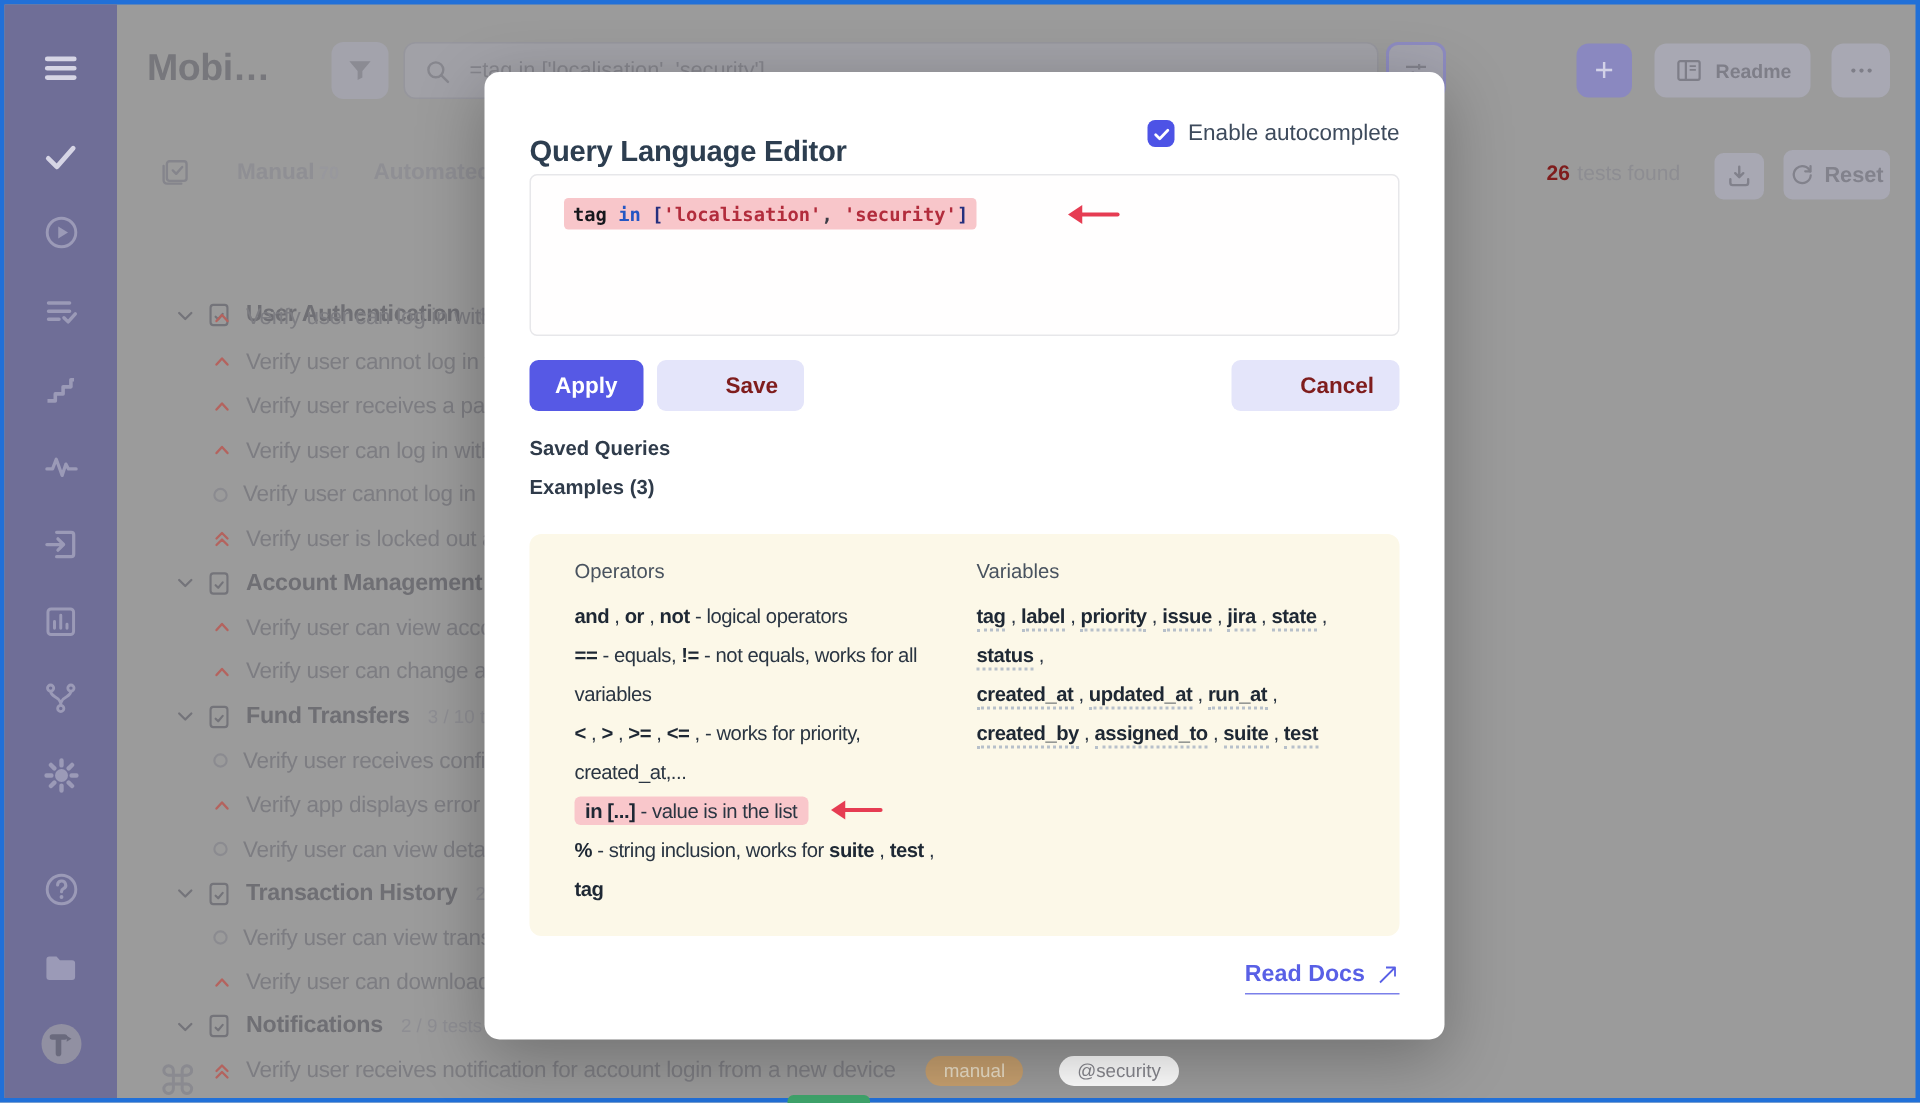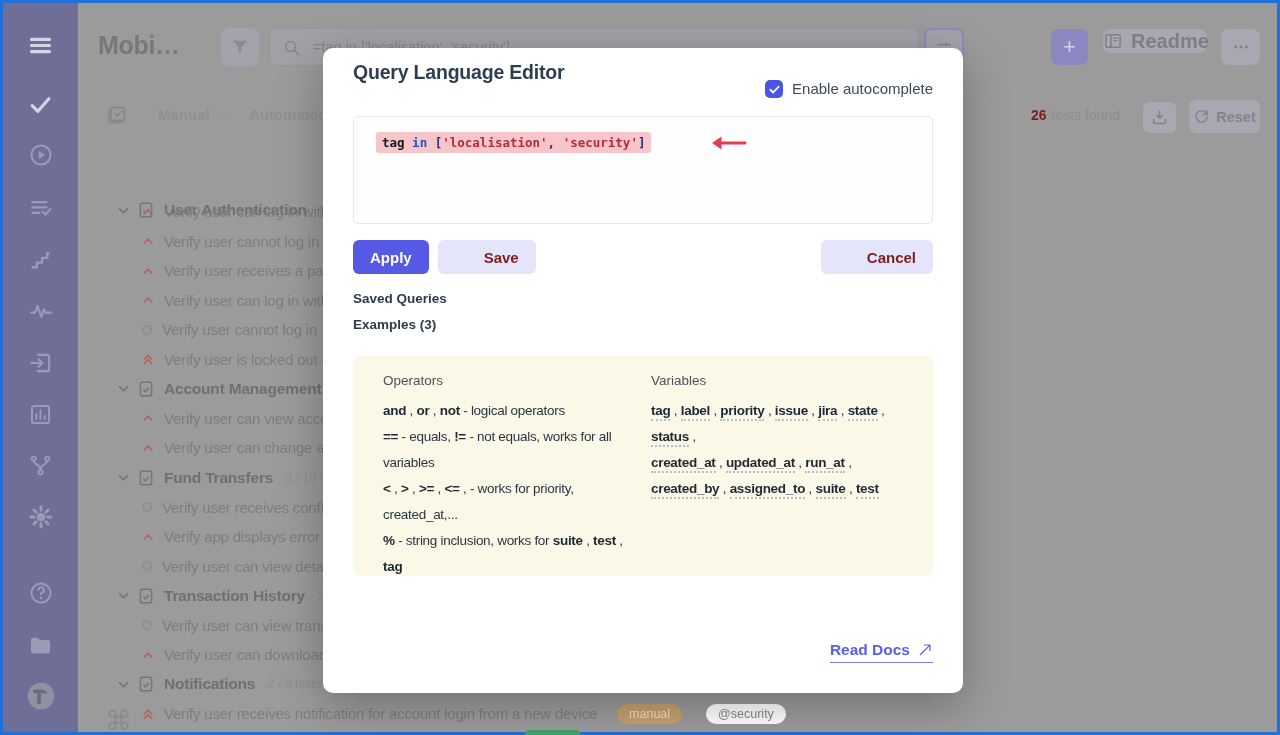--- a/index.html
+++ b/index.html
@@ -12,21 +12,21 @@
   .side-item.bright{color:#d6d5e5;}
   .icon{display:inline-flex;align-items:center;justify-content:center;line-height:0;}
   
   .page-title{position:absolute;left:95px;top:28px;font-size:25px;font-weight:700;color:#77777c;letter-spacing:-0.3px;}
   .btn{position:absolute;display:flex;align-items:center;justify-content:center;border-radius:8px;cursor:pointer;box-sizing:border-box;gap:8px;}
   .filter-btn{left:218px;top:25px;width:38px;height:38px;background:#a3a3ac;color:#8b8b93;}
   .search-wrap{position:absolute;left:266px;top:25px;width:650px;height:38px;background:#a1a1a7;border:1px solid #96969d;border-radius:8px;display:flex;align-items:center;box-sizing:border-box;padding:0 12px;gap:10px;color:#87878e;}
   .search-wrap input{border:none;outline:none;background:transparent;color:#85858c;font-size:14.5px;width:100%;font-family:"Liberation Sans",sans-serif;}
   .view-btn{left:921px;top:25px;width:40px;height:38px;background:#a3a3ae;border:2px solid #8d8bc0;color:#82828c;}
   .add-btn{left:1048px;top:26px;width:37px;height:36px;background:#8a88c0;color:#d3d2e8;font-size:22px;font-weight:400;}
-  .readme-btn{left:1100px;top:26px;width:104px;height:24px;background:#a8a8b3;color:#7e7e88;font-size:20px;font-weight:700;justify-content:space-between;}
+  .readme-btn{left:1100px;top:26px;width:104px;height:36px;background:#a8a8b3;color:#7e7e88;font-size:13px;font-weight:700;}
   .more-btn{left:1218px;top:26px;width:39px;height:36px;background:#a8a8b3;color:#7e7e88;}
   
   .select-icon{position:absolute;left:103px;top:101px;color:#85858c;}
   .tab{position:absolute;top:103px;font-size:15px;font-weight:700;color:#8f8f94;cursor:pointer;}
   .tab .cnt{font-size:12px;font-weight:700;color:#98989d;margin-left:3px;}
   .tab.manual{left:155px;}
   .tab.automated{left:246px;}
   .results{position:absolute;left:1028px;top:104px;font-size:14px;color:#8d8d92;}
   .results b{color:#7f1d1d;margin-right:5px;}
   .dl-btn{left:1140px;top:99px;width:33px;height:31px;background:#a8a8b3;color:#81818b;border-radius:6px;}
@@ -42,37 +42,37 @@
   .test .lbl{font-size:15px;color:#7d7d82;letter-spacing:-0.2px;}
   .pri-high,.pri-highest{color:#b4635e;}
   .pri-normal{color:#8b8b90;}
   .badge{border-radius:11px;padding:3px 12px;font-size:12.5px;cursor:pointer;}
   .badge.manual{background:#c7a06f;color:#ebdfc8;margin-left:12px;}
   .badge.tag{background:#ffffff;color:#88888f;margin-left:16px;}
   .cmd-hint{position:absolute;left:102px;top:702px;font-size:27px;color:#8a8a90;}
   .green-sliver{position:absolute;left:522px;top:727px;width:55px;height:8px;background:#3fa56c;border-radius:4px 4px 0 0;}
   
   .modal{position:absolute;left:320px;top:45px;width:640px;height:645px;background:#ffffff;border-radius:10px;box-shadow:0 12px 45px rgba(0,0,0,0.28);z-index:50;}
-  .m-title{position:absolute;left:30px;top:13px;font-size:19.5px;font-weight:700;color:#2d3e50;letter-spacing:-0.2px;}
+  .m-title{position:absolute;left:30px;top:42px;font-size:19.5px;font-weight:700;color:#2d3e50;letter-spacing:-0.2px;}
   .m-check{position:absolute;right:30px;top:32px;display:flex;align-items:flex-start;gap:9px;cursor:pointer;}
   .m-check .box{width:18px;height:18px;border-radius:5px;background:#4d53e6;display:flex;align-items:center;justify-content:center;}
   .m-check .clabel{font-size:15px;color:#3d4a5c;}
   .code-box{position:absolute;left:30px;top:68px;width:580px;height:108px;border:1px solid #e7e7ea;border-radius:5px;box-sizing:border-box;background:#fffefe;cursor:text;}
   .code-line{position:absolute;left:22px;top:15px;display:flex;align-items:center;gap:48px;}
   .code-hl{background:#f8c6ca;border-radius:3px;padding:3px 6px;font-family:"DejaVu Sans Mono",monospace;font-size:12.5px;font-weight:700;white-space:pre;}
   .tk-kw{color:#15171c;} .tk-op{color:#2456c4;} .tk-br{color:#252f7e;} .tk-str{color:#b22c3c;} .tk-pl{color:#3c3c46;}
   .code-arrow{margin-left:10px;line-height:0;}
   .m-btnrow{position:absolute;left:30px;top:192px;width:580px;display:flex;gap:9px;}
   .m-btn{height:34px;border-radius:6px;border:none;font-family:"Liberation Sans",sans-serif;font-size:15px;font-weight:700;padding:0 17px;cursor:pointer;}
   .m-btn.apply{background:#5659e5;color:#ffffff;}
   .m-btn.plain{background:#e4e5fa;color:#7f1d1d;padding-left:46px;}
   .m-btn.cancel{margin-left:auto;}
   .m-section{position:absolute;left:30px;font-size:13.5px;font-weight:700;color:#2f3b4a;cursor:pointer;}
   .m-section .normal{font-weight:700;}
-  .examples-panel{position:absolute;left:30px;top:308px;width:580px;height:220px;background:#fcf8e8;border-radius:8px;}
+  .examples-panel{position:absolute;left:30px;top:308px;width:580px;height:268px;background:#fcf8e8;border-radius:8px;}
   .ex-col{position:absolute;top:14px;}
   .ex-col.ops{left:30px;} .ex-col.vars{left:298px;}
   .ex-head{font-size:13.5px;color:#49535f;line-height:22px;margin:0 0 6px 0;}
   .ex-line{margin:0;font-size:13.5px;line-height:26px;color:#2a3542;white-space:nowrap;letter-spacing:-0.3px;}
   .ex-line .b{font-weight:700;color:#1e2834;}
   .ex-line .u{border-bottom:2px dotted #b7c0ca;padding-bottom:1px;}
   .ex-hl{background:#f9c7cb;border-radius:4px;padding:2px 7px;}
   .ex-arrow{margin-left:12px;vertical-align:-3px;line-height:0;}
   .read-docs{position:absolute;right:30px;top:593px;display:flex;align-items:center;gap:7px;color:#5960e6;font-size:15.5px;font-weight:700;border-bottom:1.5px solid #7b80ea;padding-bottom:3px;cursor:pointer;}
 </style>
@@ -494,20 +494,26 @@
     </div>
 
     <div class="examples-panel">
       <div class="ex-col ops" id="ops-col">
             <p class="ex-head">Operators</p>
             <p class="ex-line"><span class="b ">and</span><span class=""> , </span><span class="b ">or</span><span class=""> , </span><span class="b ">not</span><span class=""> - logical operators</span></p>
             <p class="ex-line"><span class="b ">==</span><span class=""> - equals, </span><span class="b ">!=</span><span class=""> - not equals, works for all</span></p>
             <p class="ex-line"><span class="">variables</span></p>
             <p class="ex-line"><span class="b ">&lt;</span><span class=""> , </span><span class="b ">&gt;</span><span class=""> , </span><span class="b ">&gt;=</span><span class=""> , </span><span class="b ">&lt;=</span><span class=""> , - works for priority,</span></p>
             <p class="ex-line"><span class="">created_at,...</span></p>
+            <p class="ex-line"><span class="ex-hl"><span class="b ">in [...]</span><span class=""> - value is in the list</span></span><span class="ex-arrow icon">
+                <svg viewBox="0 0 38 16" width="38" height="16">
+                  <path d="M36 8H8" stroke="#e63c52" stroke-width="2.8" stroke-linecap="round" fill="none"></path>
+                  <path d="M12.5 1.6L3 8l9.5 6.4z" fill="#e63c52"></path>
+                </svg>
+              </span></p>
             <p class="ex-line"><span class="b ">%</span><span class=""> - string inclusion, works for </span><span class="b ">suite</span><span class=""> , </span><span class="b ">test</span><span class=""> ,</span></p>
             <p class="ex-line"><span class="b ">tag</span></p>
           </div>
       <div class="ex-col vars" id="vars-col">
             <p class="ex-head">Variables</p>
             <p class="ex-line"><span class="b u">tag</span><span class=""> , </span><span class="b u">label</span><span class=""> , </span><span class="b u">priority</span><span class=""> , </span><span class="b u">issue</span><span class=""> , </span><span class="b u">jira</span><span class=""> , </span><span class="b u">state</span><span class=""> ,</span></p>
             <p class="ex-line"><span class="b u">status</span><span class=""> ,</span></p>
             <p class="ex-line"><span class="b u">created_at</span><span class=""> , </span><span class="b u">updated_at</span><span class=""> , </span><span class="b u">run_at</span><span class=""> ,</span></p>
             <p class="ex-line"><span class="b u">created_by</span><span class=""> , </span><span class="b u">assigned_to</span><span class=""> , </span><span class="b u">suite</span><span class=""> , </span><span class="b u">test</span></p>
           </div>

